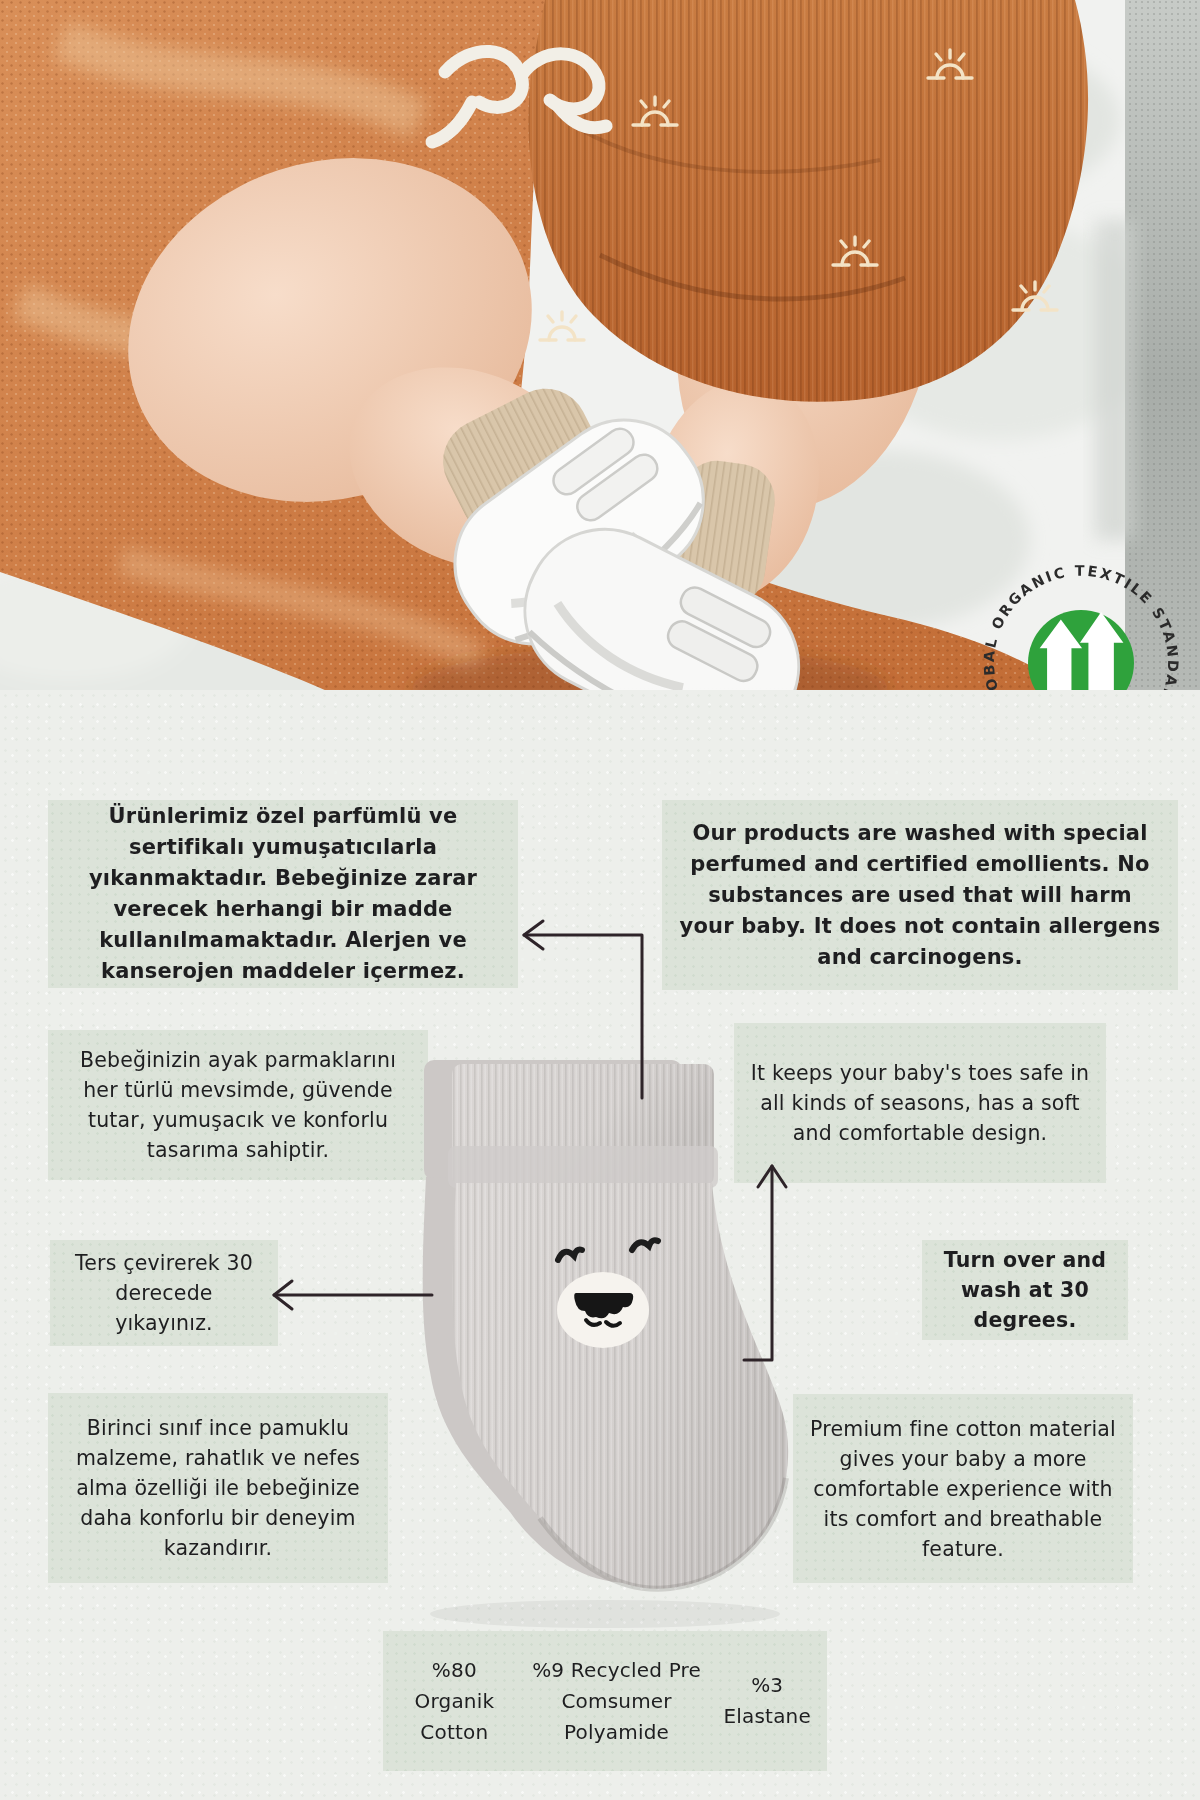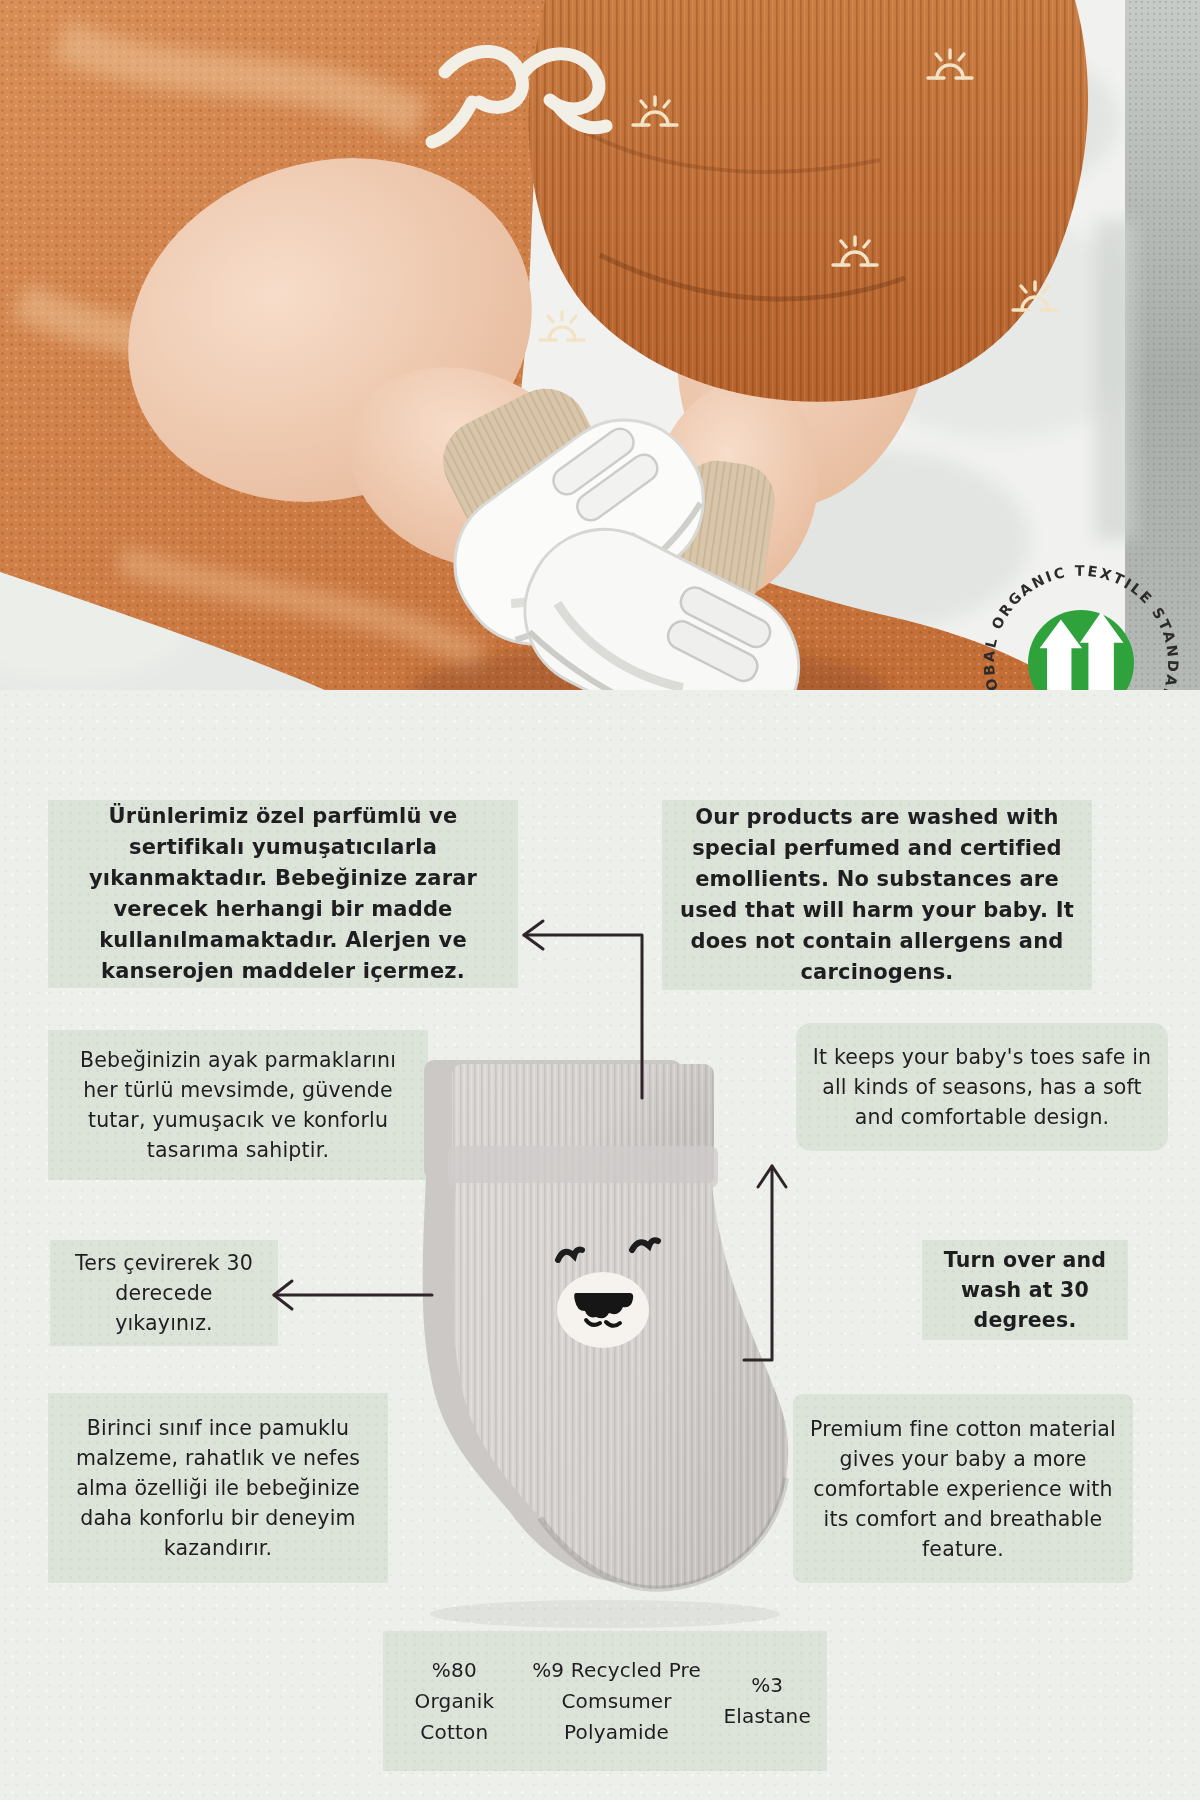--- a/index.html
+++ b/index.html
@@ -200,45 +200,45 @@
       </svg>
     </div>
   </div>
 
   <div class="paper"></div>
 
   <div class="infobox bold-txt" style="left:48px;top:800px;width:470px;height:188px;">
     <span>Ürünlerimiz özel parfümlü ve sertifikalı yumuşatıcılarla yıkanmaktadır. Bebeğinize zarar verecek herhangi bir madde  kullanılmamaktadır. Alerjen ve kanserojen maddeler içermez.</span>
   </div>
 
-  <div class="infobox bold-txt" style="left:662px;top:800px;width:430px;height:190px;">
+  <div class="infobox bold-txt" style="left:662px;top:800px;width:516px;height:190px;">
     <span>Our products are washed with special perfumed and certified emollients. No substances are used that will harm your baby. It does not contain allergens and carcinogens.</span>
   </div>
 
   <div class="infobox reg-txt" style="left:48px;top:1030px;width:380px;height:150px;">
     <span>Bebeğinizin ayak parmaklarını her türlü mevsimde, güvende tutar, yumuşacık ve konforlu tasarıma sahiptir.</span>
   </div>
 
-  <div class="infobox reg-txt" style="left:796px;top:1023px;width:372px;height:128px;border-radius:15px;">
+  <div class="infobox reg-txt" style="left:734px;top:1023px;width:372px;height:160px;">
     <span>It keeps your baby's toes safe in all kinds of seasons, has a soft and comfortable design.</span>
   </div>
 
   <div class="infobox reg-txt" style="left:50px;top:1240px;width:228px;height:106px;">
     <span>Ters çevirerek 30 derecede yıkayınız.</span>
   </div>
 
   <div class="infobox reg-txt" style="left:922px;top:1240px;width:206px;height:100px;font-weight:bold;">
     <span>Turn over and wash at 30 degrees.</span>
   </div>
 
   <div class="infobox reg-txt" style="left:48px;top:1393px;width:340px;height:190px;">
     <span>Birinci sınıf ince pamuklu malzeme, rahatlık ve nefes alma özelliği ile bebeğinize daha konforlu bir deneyim kazandırır.</span>
   </div>
 
-  <div class="infobox reg-txt" style="left:793px;top:1394px;width:340px;height:189px;border-radius:9px;">
+  <div class="infobox reg-txt" style="left:793px;top:1394px;width:340px;height:189px;">
     <span>Premium fine cotton material gives your baby a more comfortable experience with its comfort and breathable feature.</span>
   </div>
 
   <div class="infobox" style="left:383px;top:1631px;width:444px;height:140px;">
     <span class="comp-line">%80 Organik Cotton</span>
     <span class="comp-line">%9 Recycled Pre Comsumer Polyamide</span>
     <span class="comp-line">%3 Elastane</span>
   </div>
 
   <div class="sockart">

